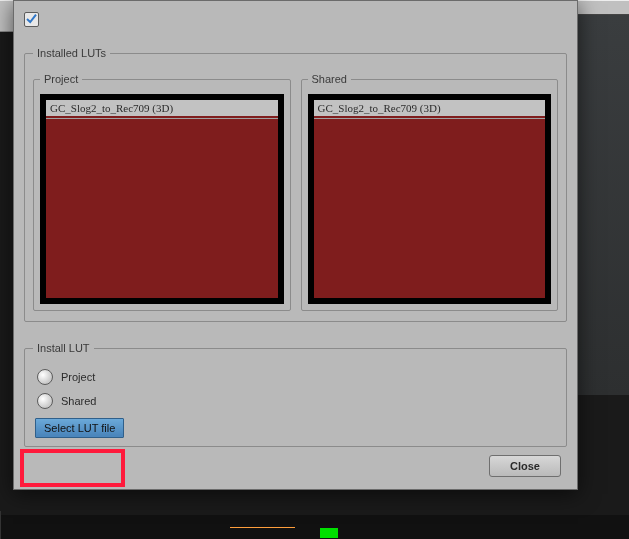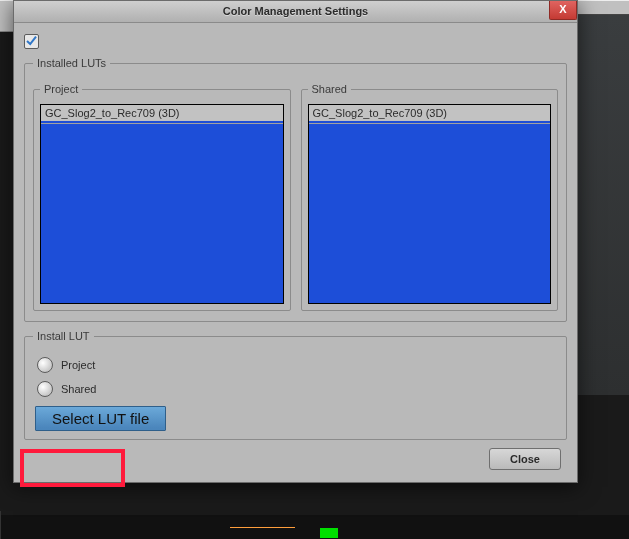--- a/index.html
+++ b/index.html
@@ -138,43 +138,44 @@
     position: relative;
     flex: 0 0 auto;
   }
   .chk.checked svg {
     position: absolute;
     left: 0; top: -1px;
   }
   fieldset {
     border: 1px solid #8b8b8b;
     border-radius: 2px;
-    margin: 8px 0 8px 0;
+    margin: 20px 0 8px 0;
     padding: 12px 8px 8px 8px;
   }
   legend {
     padding: 0 4px;
     color: #3a3a3a;
     font-size: 11px;
   }
   .columns {
     display: flex;
     gap: 10px;
     margin-top: 2px;
   }
   .columns fieldset {
     flex: 1 1 0;
     margin: 0;
     padding: 9px 6px 6px 6px;
   }
   .listbox {
-    border: 1px solid #000000;
-    background: #1d4ed8;
+    border: 6px solid #000000;
+    background: #7f1d1d;
     height: 198px;
     position: relative;
+    font-family: Liberation Serif, serif;
   }
   .list-item {
     background: #c2c2c2;
     padding: 2px 4px;
     font-size: 11px;
     color: #2b2b2b;
     white-space: nowrap;
     overflow: hidden;
   }
   .list-item:after {
@@ -200,22 +201,22 @@
     margin-right: 8px;
     background: radial-gradient(circle at 35% 35%, #fff 0%, #c8c8c8 70%);
     flex: 0 0 auto;
   }
   .radio.hlite {
     box-shadow: 0 0 0 2px #b7d8ff;
   }
   .select-btn {
     background: linear-gradient(180deg, #6ba9d9 0%, #4b86bc 90%);
     border: 1px solid #2f5f8a;
-    padding: 3px 16px;
-    font-size: 15px;
+    padding: 3px 8px;
+    font-size: 11px;
     color: #111;
     cursor: pointer;
     border-radius: 1px;
     margin-top: 1px;
     margin-left: 2px;
   }
   .highlight-box {
     position: absolute;
     border: 4px solid #ff1a3c;
     left: 20px;
@@ -251,26 +252,20 @@
   <div class="bg-btn" style="left:100px;width:86px">Playback Rates</div>
 </div>
 <div class="dark-panel"></div>
 <div class="bottom-area">
   <div class="orange-line"></div>
   <div class="green-dot"></div>
 </div>
 <div class="vstripe" style="left:0px"></div>
 
 <div class="dialog">
-  <div class="titlebar">
-    <div class="title">Color Management Settings</div>
-    <div class="close-btn">
-      <span>X</span>
-    </div>
-  </div>
   <div class="content">
     <div class="chk-row">
       <span class="chk checked">
         <svg width="13" height="13" viewBox="0 0 13 13">
           <polyline points="2,7 5.2,10 11,2.6" fill="none" stroke="#3077c8" stroke-width="2"></polyline>
         </svg>
       </span>
     </div>
 
     <fieldset style="padding-bottom:10px">

